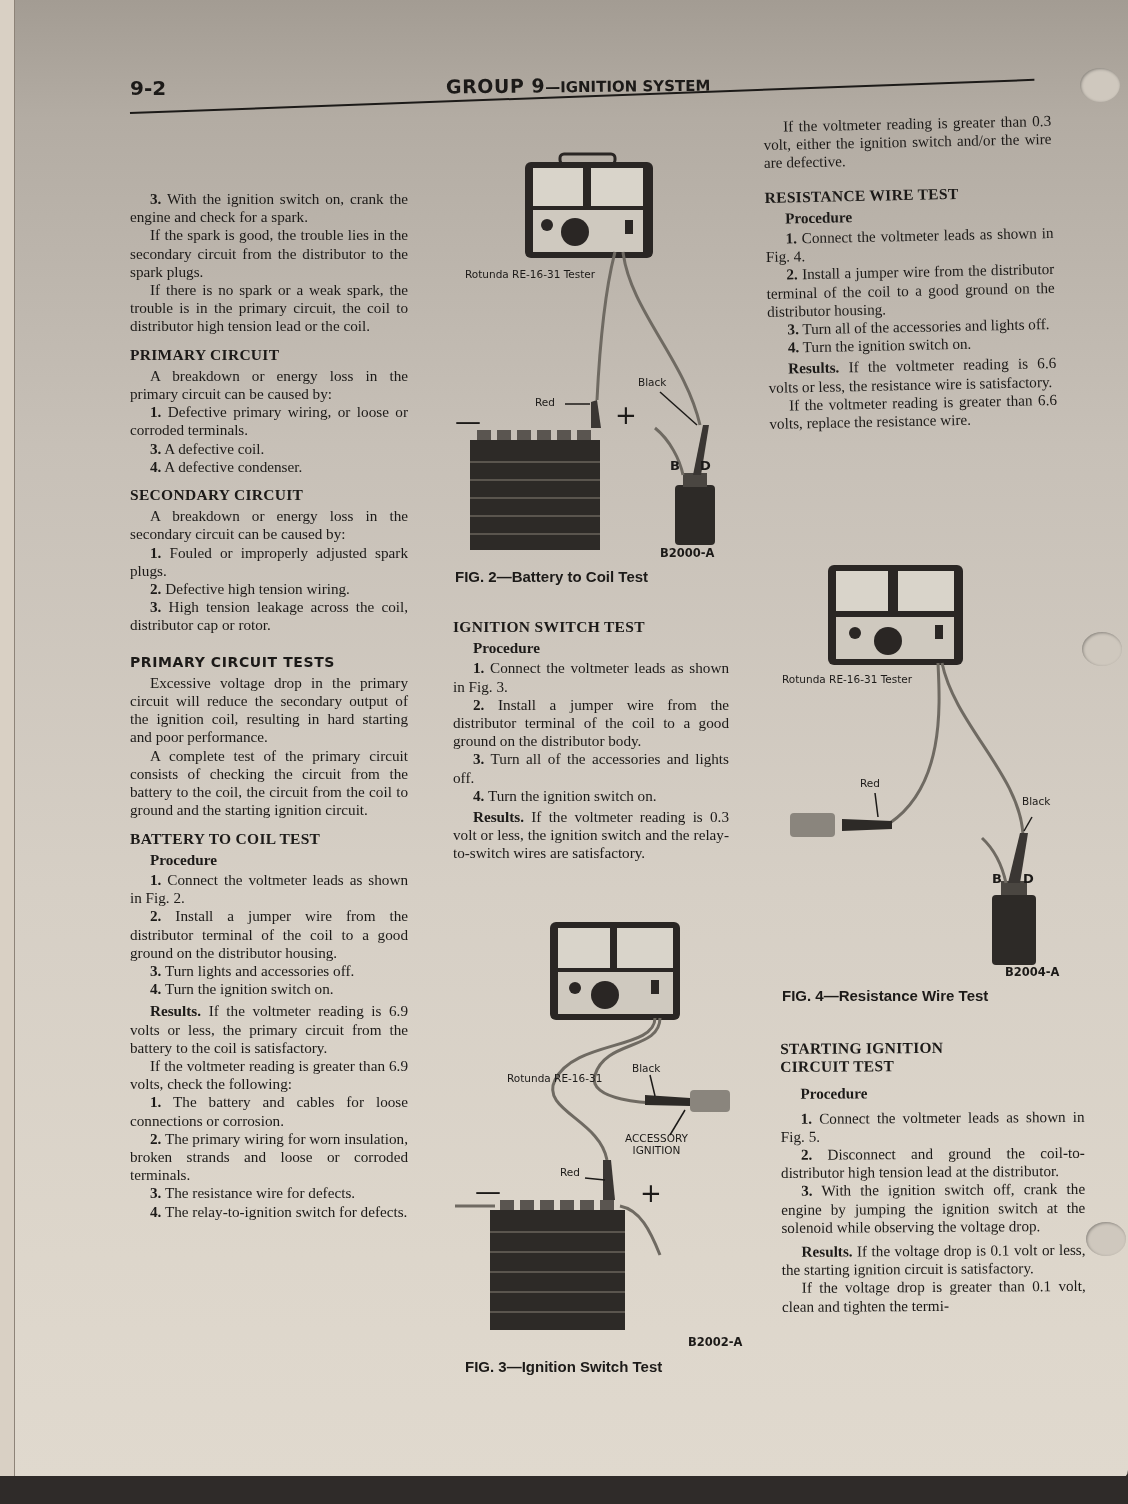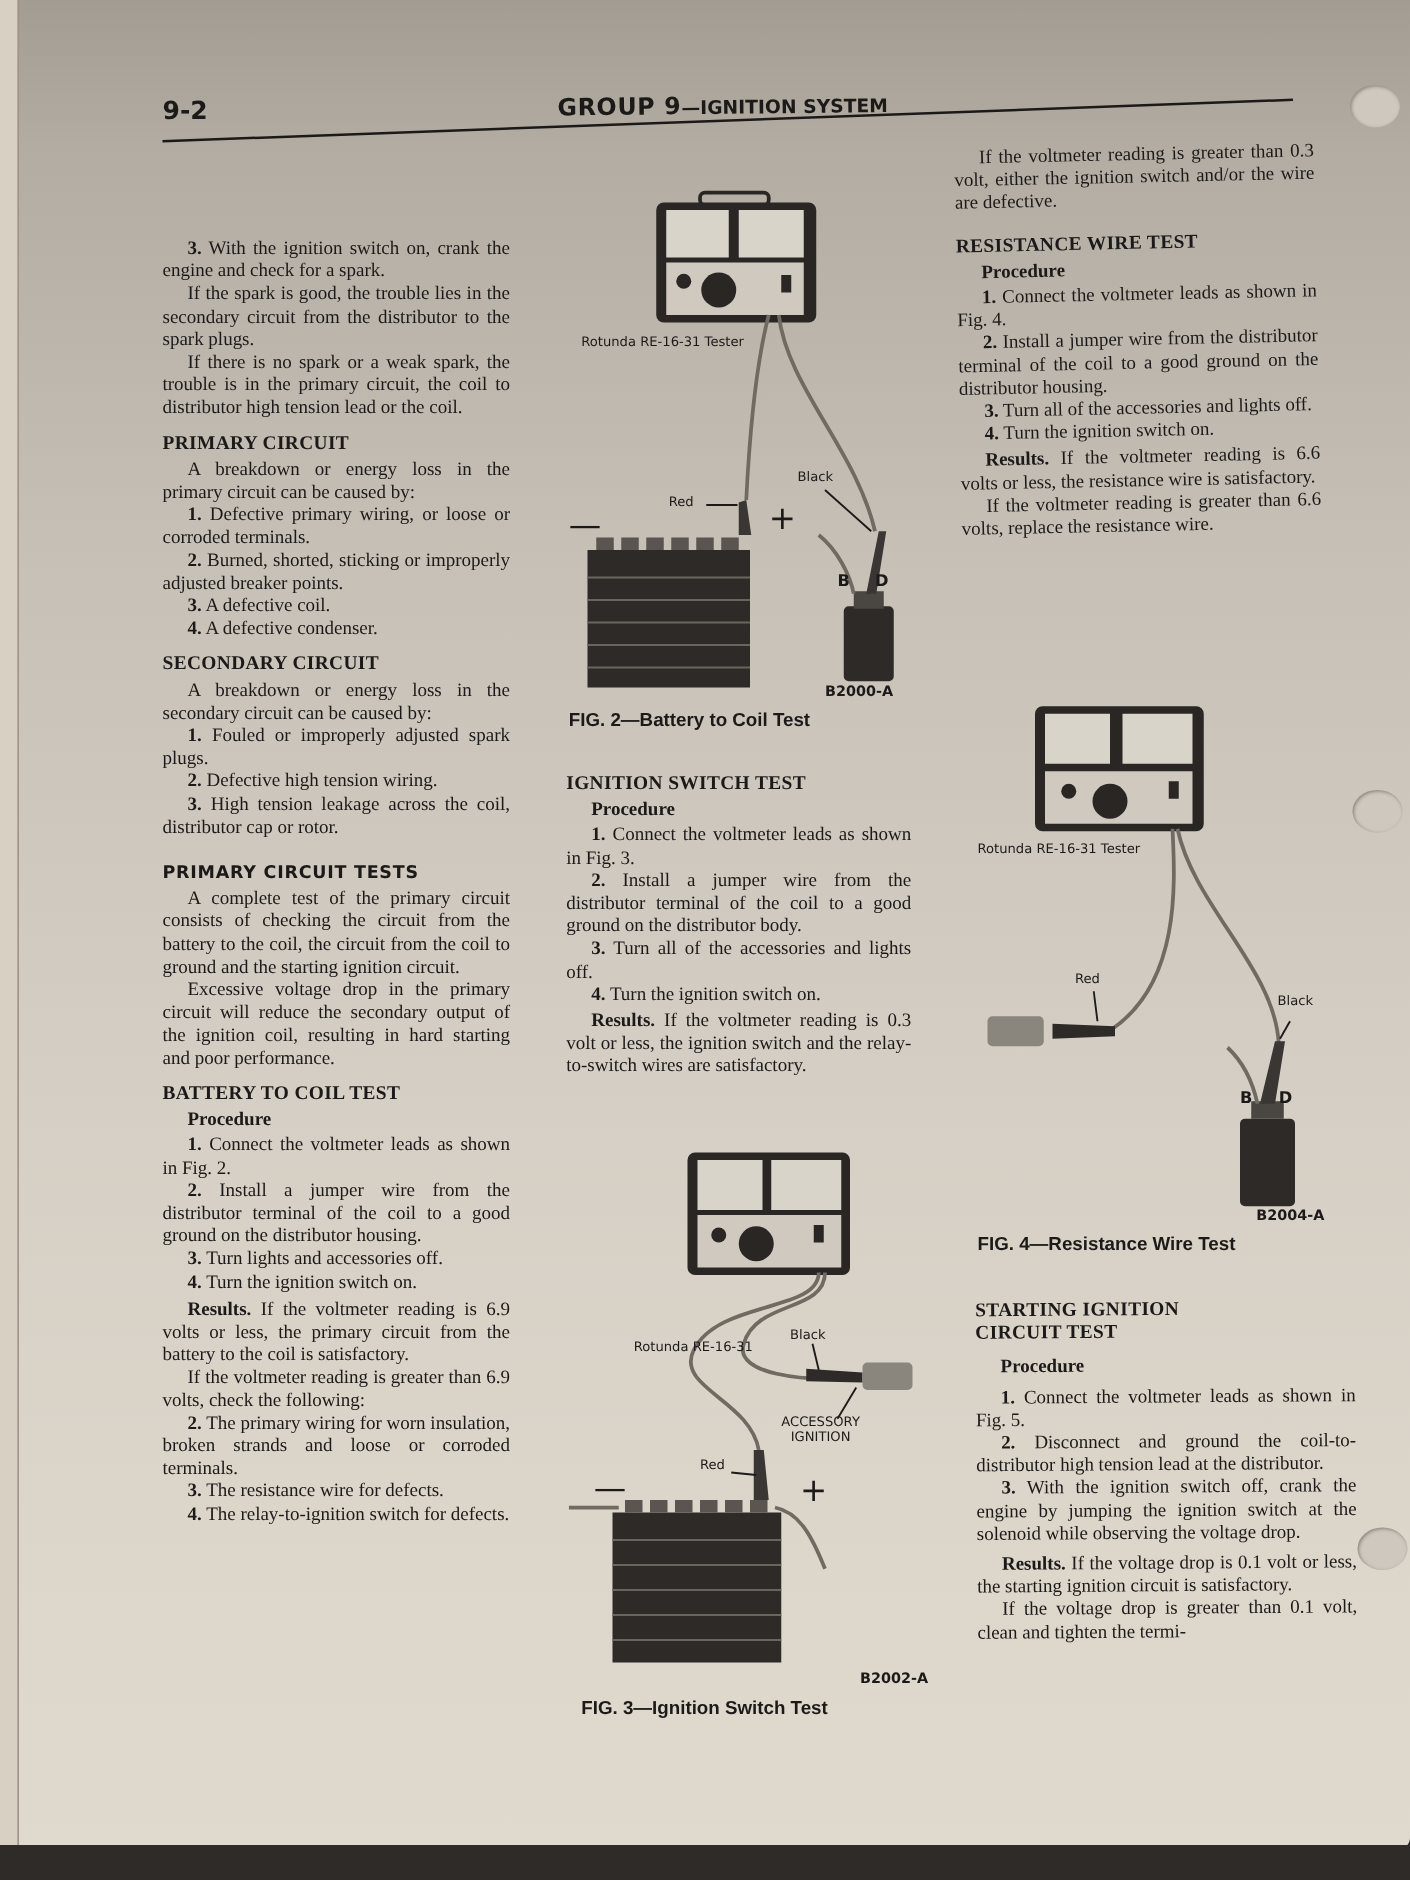--- a/index.html
+++ b/index.html
@@ -84,44 +84,44 @@
   <div class="header-rule"></div>
 
   <div class="col col-left">
     <p><span class="num">3.</span><span> With the ignition switch on, crank the engine and check for a spark.</span></p>
     <p>If the spark is good, the trouble lies in the secondary circuit from the distributor to the spark plugs.</p>
     <p>If there is no spark or a weak spark, the trouble is in the primary circuit, the coil to distributor high tension lead or the coil.</p>
 
     <p class="h">PRIMARY CIRCUIT</p>
     <p>A breakdown or energy loss in the primary circuit can be caused by:</p>
     <p><span class="num">1.</span><span> Defective primary wiring, or loose or corroded terminals.</span></p>
-    <p><span class="num">2.</span><span> Burned, shorted, sticking or improperly adjusted breaker points.</span></p>
     <p><span class="num">3.</span><span> A defective coil.</span></p>
     <p><span class="num">4.</span><span> A defective condenser.</span></p>
 
     <p class="h">SECONDARY CIRCUIT</p>
     <p>A breakdown or energy loss in the secondary circuit can be caused by:</p>
     <p><span class="num">1.</span><span> Fouled or improperly adjusted spark plugs.</span></p>
     <p><span class="num">2.</span><span> Defective high tension wiring.</span></p>
     <p><span class="num">3.</span><span> High tension leakage across the coil, distributor cap or rotor.</span></p>
 
     <div class="gap"></div>
     <p class="h sans">PRIMARY CIRCUIT TESTS</p>
+    <p>Excessive voltage drop in the primary circuit will reduce the secondary output of the ignition coil, resulting in hard starting and poor performance.</p>
     <p>A complete test of the primary circuit consists of checking the circuit from the battery to the coil, the circuit from the coil to ground and the starting ignition circuit.</p>
-    <p>Excessive voltage drop in the primary circuit will reduce the secondary output of the ignition coil, resulting in hard starting and poor performance.</p>
 
     <p class="h">BATTERY TO COIL TEST</p>
     <p class="proc">Procedure</p>
     <p><span class="num">1.</span><span> Connect the voltmeter leads as shown in Fig. 2.</span></p>
     <p><span class="num">2.</span><span> Install a jumper wire from the distributor terminal of the coil to a good ground on the distributor housing.</span></p>
     <p><span class="num">3.</span><span> Turn lights and accessories off.</span></p>
     <p><span class="num">4.</span><span> Turn the ignition switch on.</span></p>
     <div style="height:4px"></div>
     <p><span class="lead">Results.</span><span> If the voltmeter reading is 6.9 volts or less, the primary circuit from the battery to the coil is satisfactory.</span></p>
     <p>If the voltmeter reading is greater than 6.9 volts, check the following:</p>
+    <p><span class="num">1.</span><span> The battery and cables for loose connections or corrosion.</span></p>
     <p><span class="num">2.</span><span> The primary wiring for worn insulation, broken strands and loose or corroded terminals.</span></p>
     <p><span class="num">3.</span><span> The resistance wire for defects.</span></p>
     <p><span class="num">4.</span><span> The relay-to-ignition switch for defects.</span></p>
   </div>
 
   <div class="figure" style="left:455px;top:140px;width:300px;height:450px;">
     <svg width="300" height="420" style="position:absolute;left:0;top:0">
 
       <rect x="70" y="22" width="128" height="96" rx="6" fill="#2a2624"></rect>
       <rect x="105" y="14" width="55" height="10" rx="4" fill="none" stroke="#2a2624" stroke-width="3"></rect>

